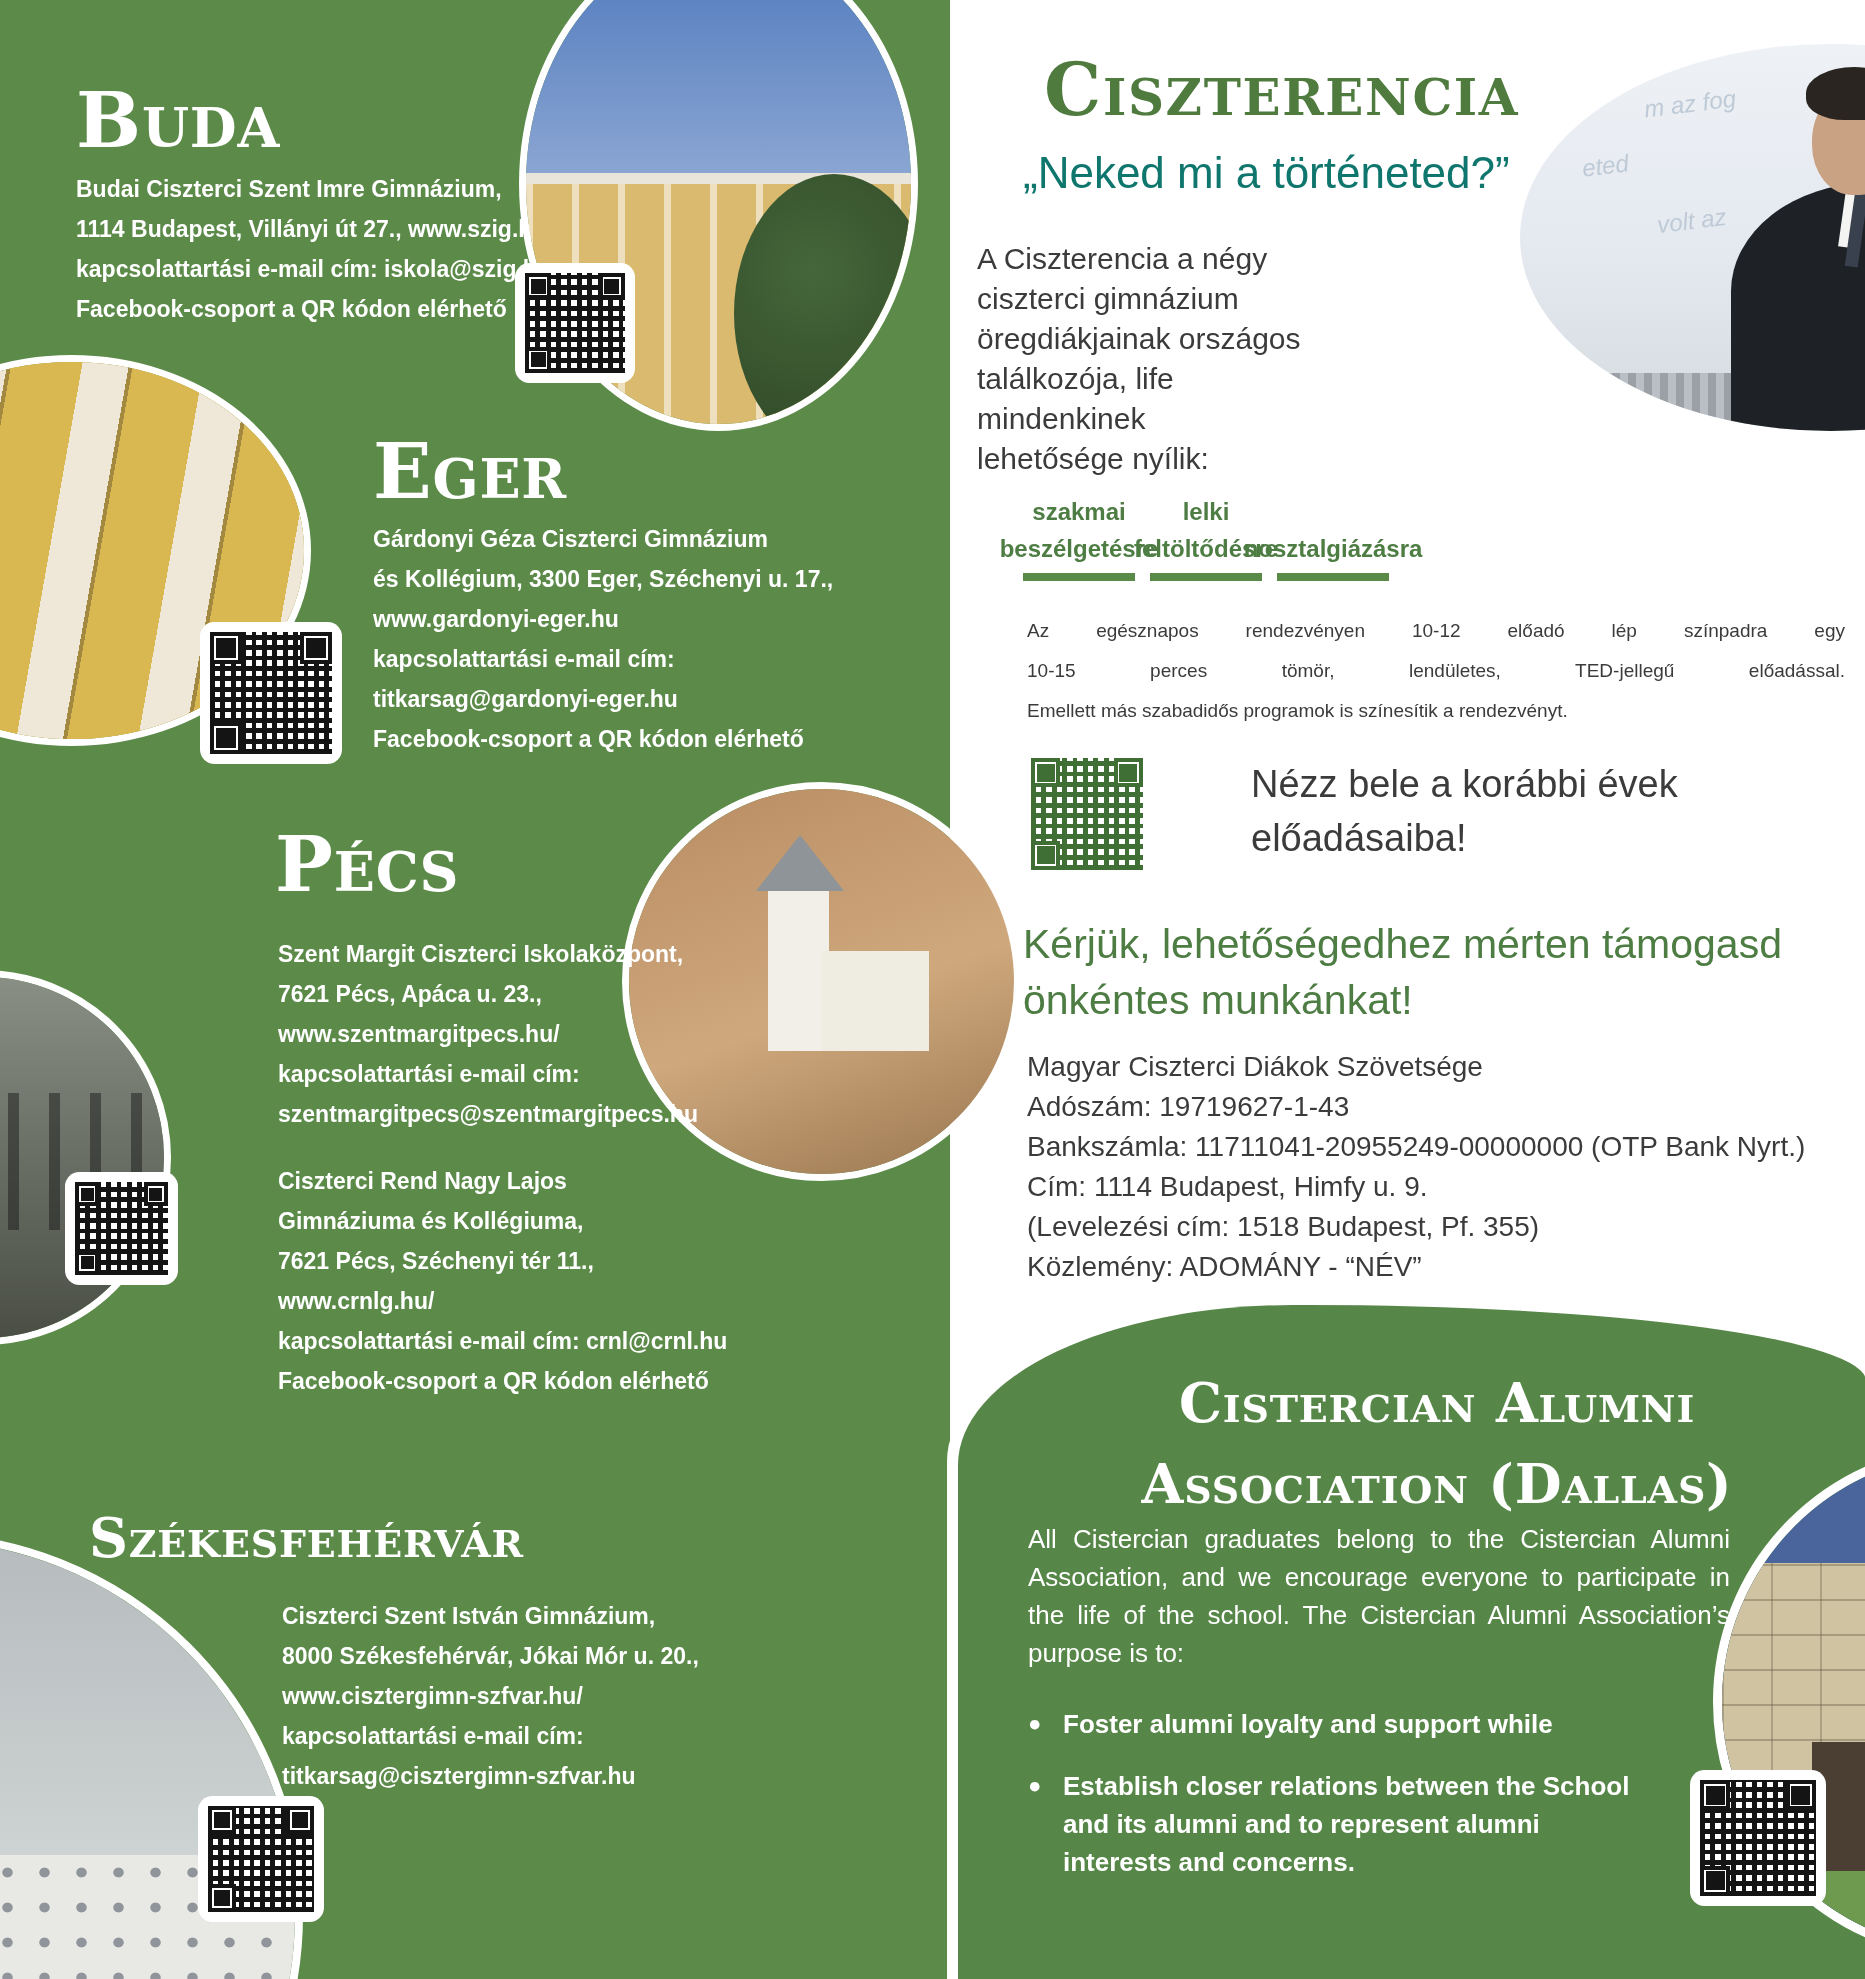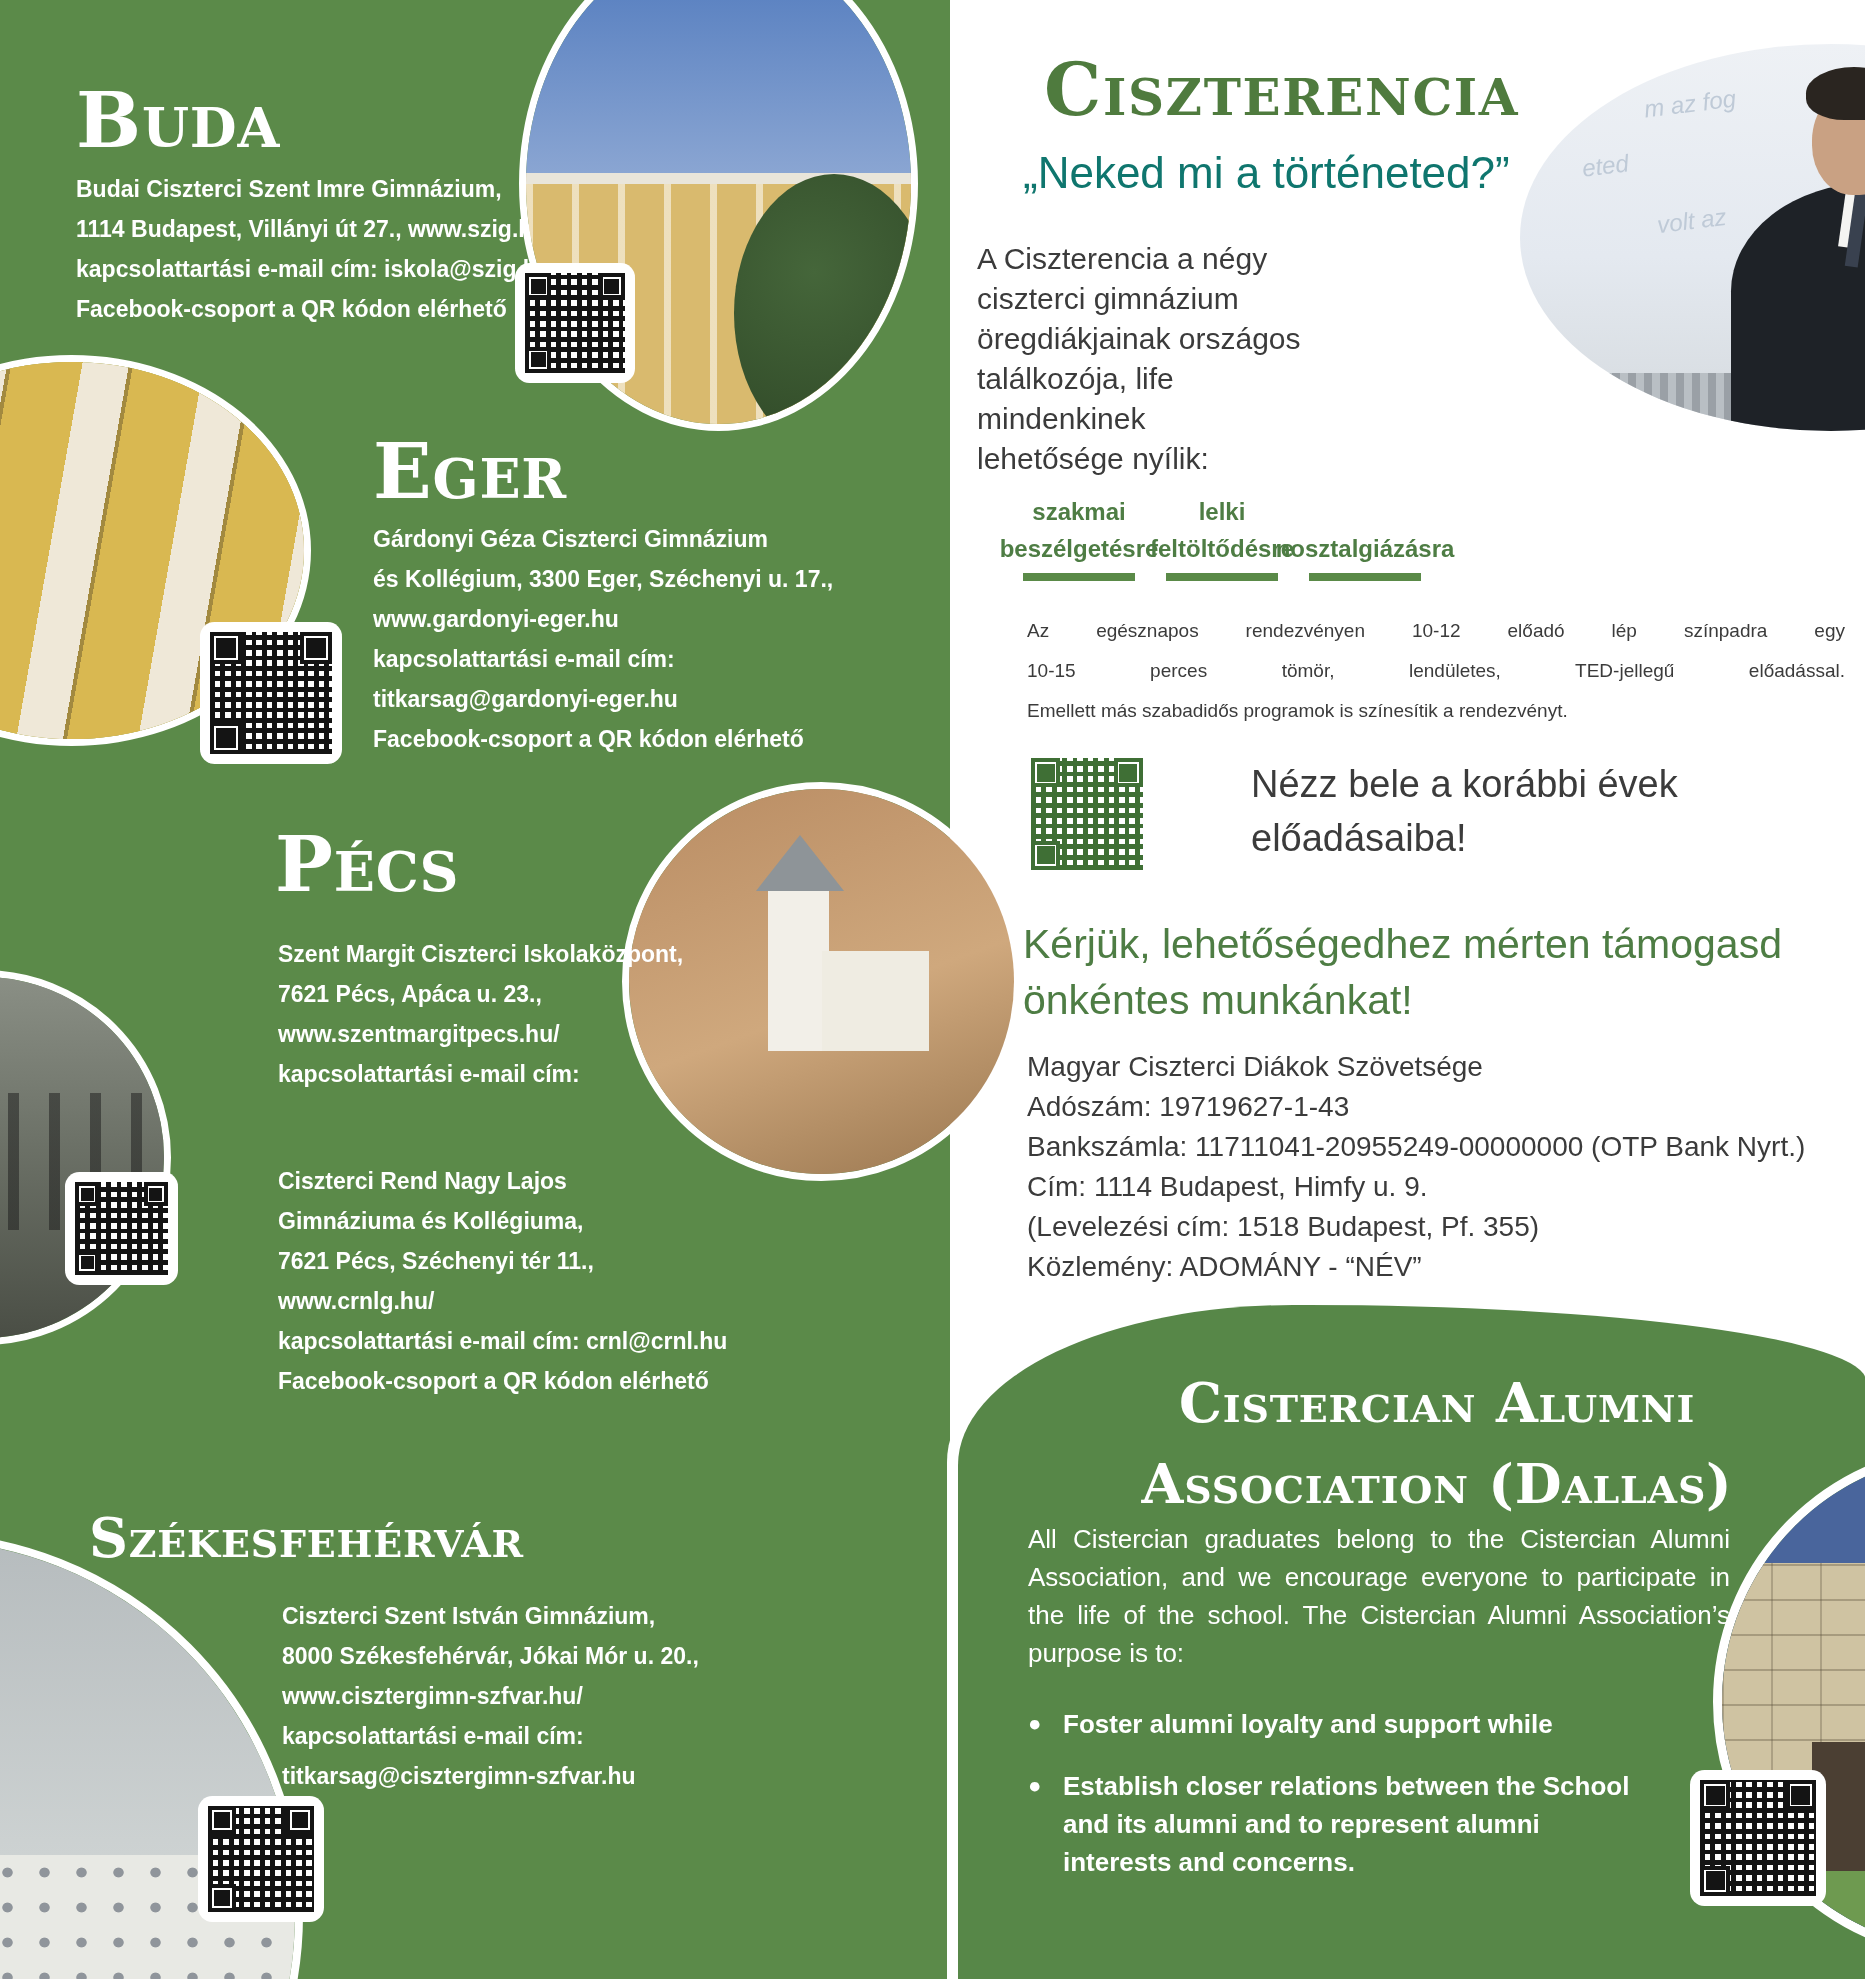--- a/index.html
+++ b/index.html
@@ -32,21 +32,21 @@
                       repeating-linear-gradient(0deg,#141414 0 4.8px,#ffffff 4.8px 10.4px);}
   .f{position:absolute;width:26%;height:26%;background:#ffffff;border:4px solid #141414;box-sizing:border-box;}
   .f::after{content:"";position:absolute;inset:1.6px;background:#141414;}
   .f.tl{left:0;top:0}.f.tr{right:0;top:0}.f.bl{left:0;bottom:0}
   .qr.green{background:none;padding:0;}
   .qr.green .qr-m{background-image:repeating-linear-gradient(90deg,#3f6f35 0 4.8px,transparent 4.8px 10.4px),
                       repeating-linear-gradient(0deg,#3f6f35 0 4.8px,#ffffff 4.8px 10.4px);}
   .qr.green .f{border-color:#3f6f35;background:#fff;}
   .qr.green .f::after{background:#3f6f35;}
   
-  .pillars{position:absolute;left:1023px;top:493px;width:383px;display:flex;align-items:flex-end;gap:31px;}
+  .pillars{position:absolute;left:1023px;top:493px;width:383px;display:flex;align-items:flex-end;gap:15px;}
   .pillar{display:flex;flex-direction:column;align-items:center;width:112px;}
   .pillar .pl1,.pillar .pl2{color:#4e7d44;font-weight:700;font-size:24px;line-height:37px;white-space:nowrap;}
   .pillar .bar{width:112px;height:7.2px;background:#5a8a48;margin-top:6.4px;}
   
   .bullets{position:absolute;left:1028px;top:1705px;width:718px;color:#fff;}
   .bullet{display:flex;margin-bottom:24px;}
   .bullet .dot{width:35px;font-size:22.3px;line-height:38px;color:#fff;}
   .bullet .bl-lines span{display:block;font-weight:700;font-size:26px;line-height:38px;}
   
   .frag{position:absolute;color:#bfcad7;font-style:italic;transform:rotate(-7deg);font-size:24px;white-space:nowrap;}
@@ -111,20 +111,21 @@
     <div class="abs" style="left:36%;top:24%;width:16%;height:44%;background:#f2efe8;"></div>
     <div class="abs" style="left:33%;top:12%;width:0;height:0;border-left:44px solid transparent;border-right:44px solid transparent;border-bottom:56px solid #8e9498;"></div>
     <div class="abs" style="left:50%;top:42%;width:28%;height:26%;background:#efece2;"></div>
   </div>
 
   <div class="info" style="left:278px;top:934px;">
     <span>Szent Margit Ciszterci Iskolaközpont,</span>
     <span>7621 Pécs, Apáca u. 23.,</span>
     <span>www.szentmargitpecs.hu/</span>
     <span>kapcsolattartási e-mail cím:</span>
+    <span>szentmargitpecs@szentmargitpecs.hu</span>
   </div>
 
   <div class="photo" style="left:-204px;top:970px;width:375px;height:375px;">
     <div class="abs" style="inset:0;background:linear-gradient(180deg,#8a8f85 0%,#6d7268 45%,#4a4e45 100%);"></div>
     <div class="abs" style="left:0;top:32%;right:0;height:38%;
       background-image:repeating-linear-gradient(90deg,rgba(25,25,25,.5) 0 11.2px,rgba(0,0,0,0) 11.2px 41px);"></div>
   </div>
 
   <div class="info" style="left:278px;top:1161px;">
     <span>Ciszterci Rend Nagy Lajos</span>

